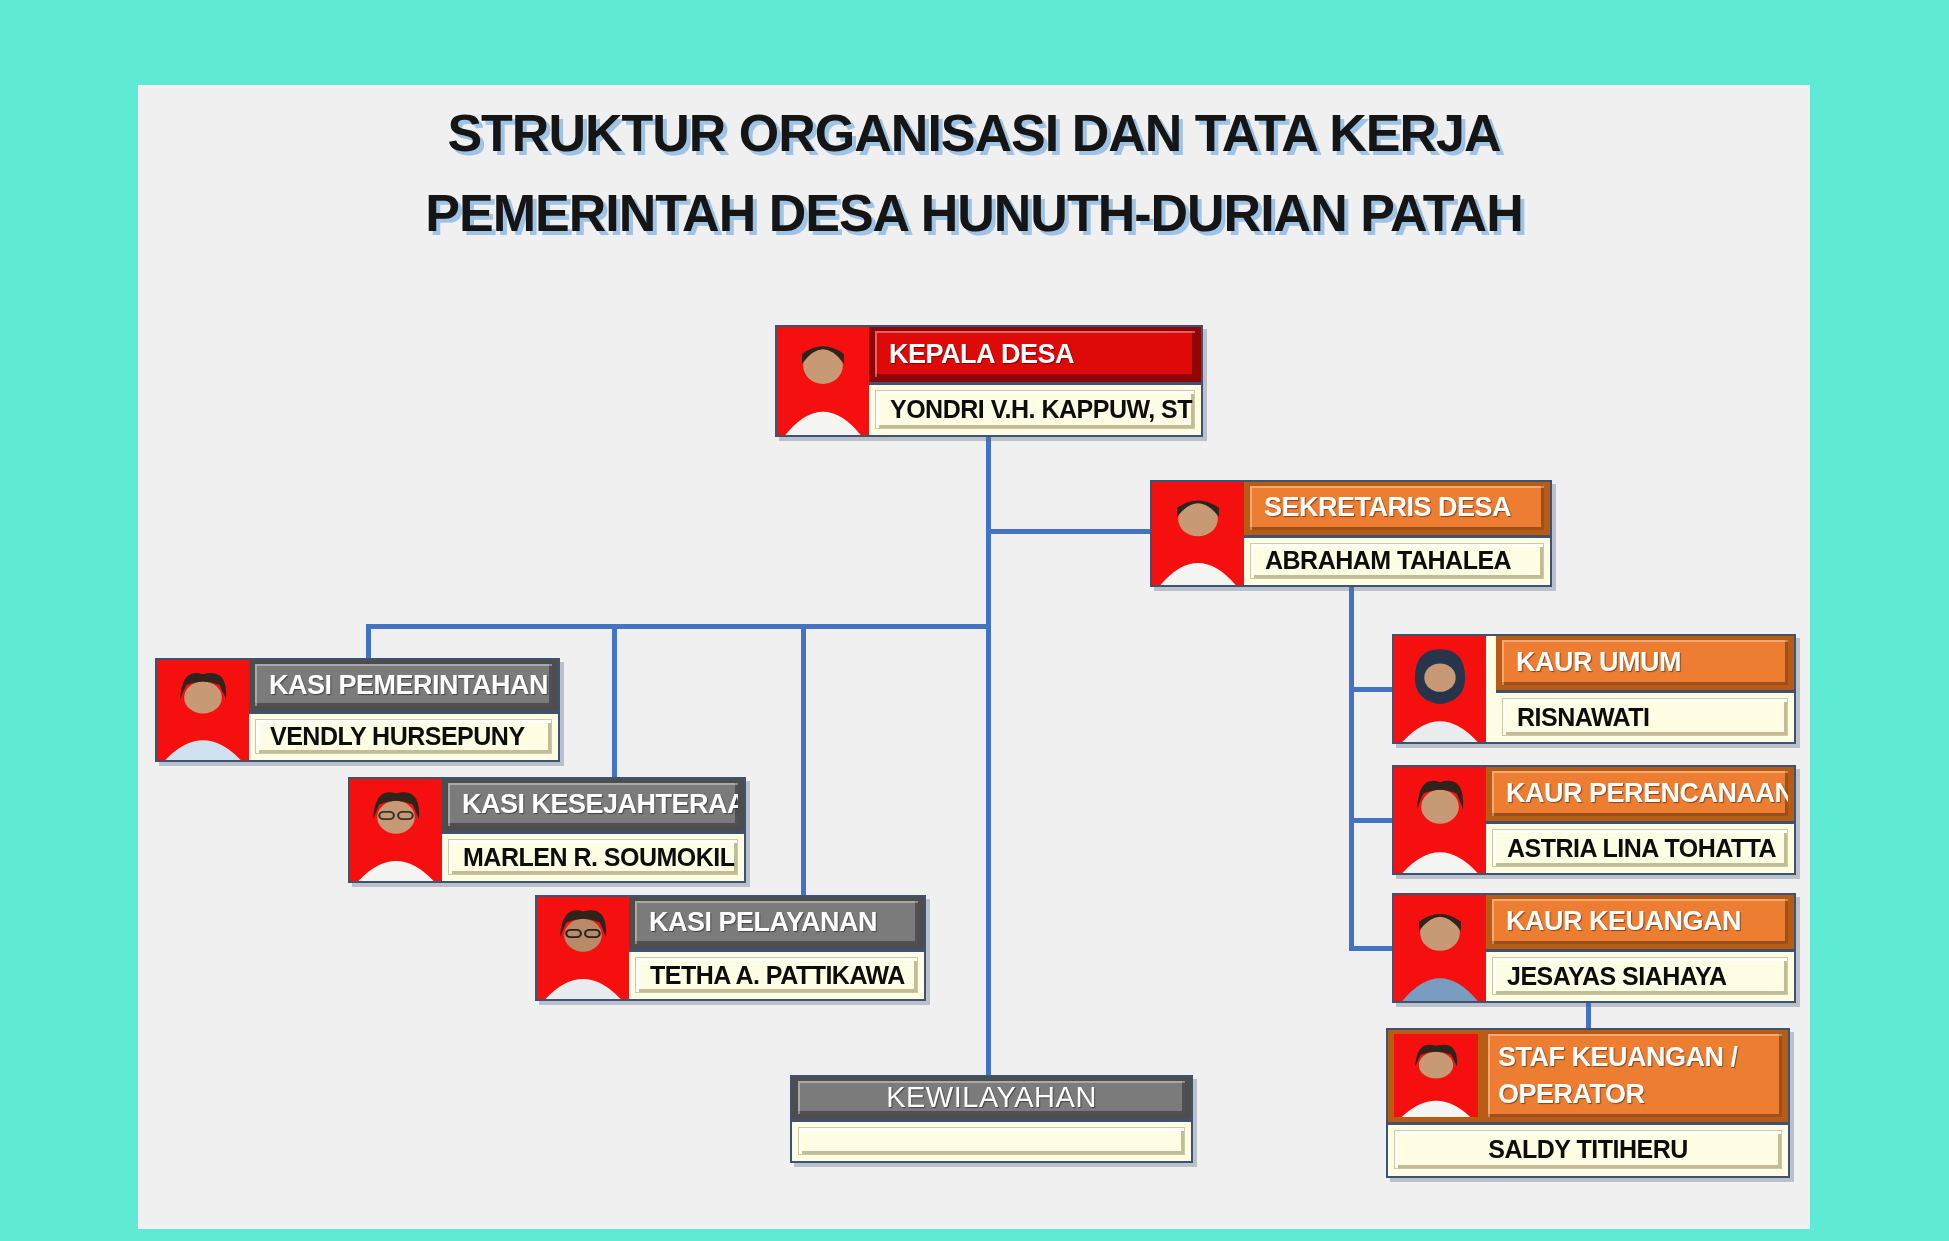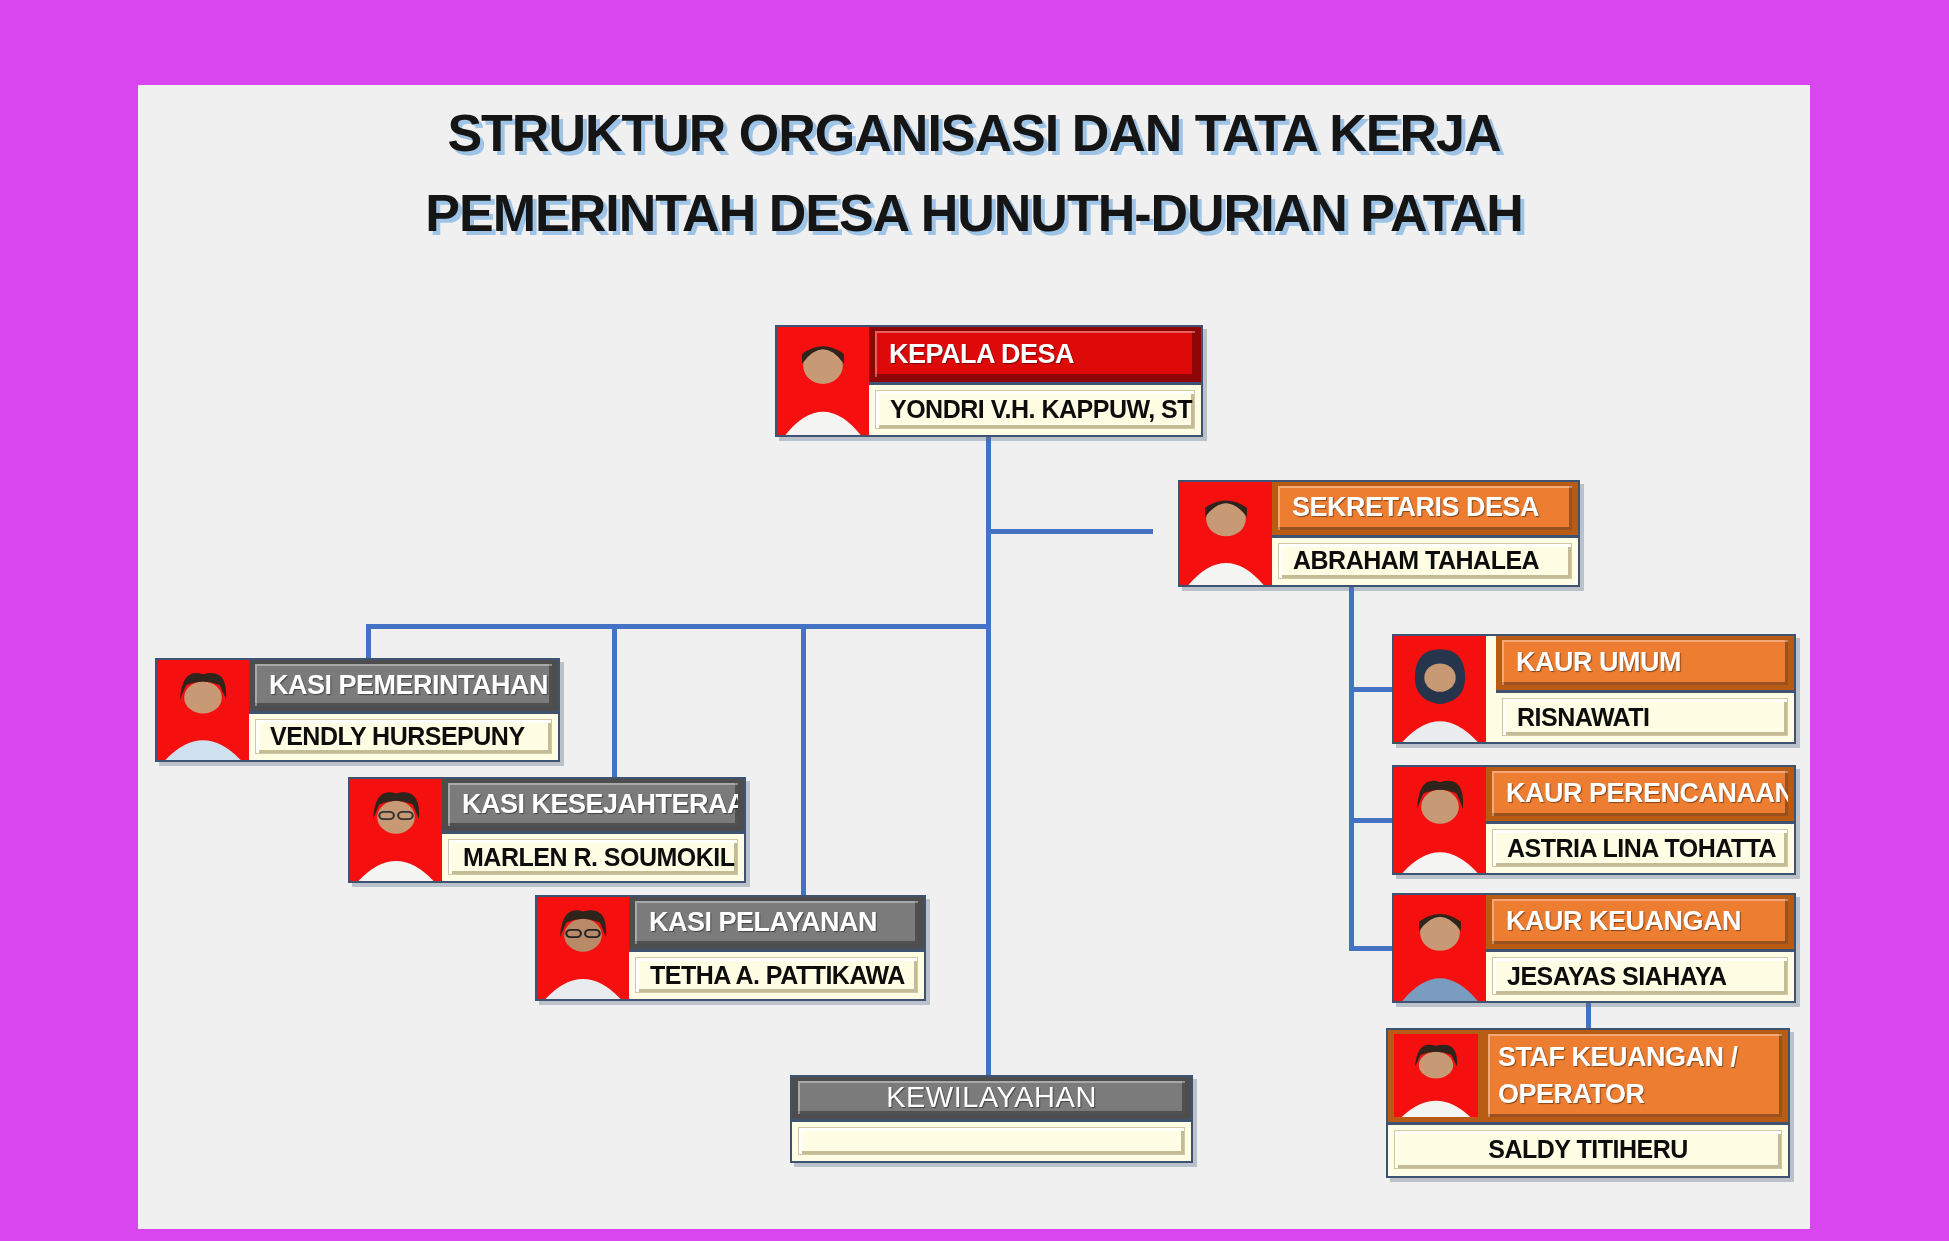--- a/index.html
+++ b/index.html
@@ -1,18 +1,18 @@
 <!DOCTYPE html>
 <html style="--canvas-bg: #F0F0F0; --title-shadow: #9DC3E6; --connector: #4472C4; --box-border: #3E5272; --accent-red: #DE0A0A; --accent-red-dark: #8F0606; --accent-orange: #ED7D31; --accent-orange-dark: #B85C14; --accent-gray: #7B7B7B; --accent-gray-dark: #4D4D4D; --name-bg: #FFFDE3; --photo-bg: #F50F0F;"><head>
 <meta charset="utf-8">
 <style>
   * { margin:0; padding:0; box-sizing:border-box; }
   html,body { background:#ffffff; }
   .page {
-    position:relative; width:1949px; height:1241px; background:#d946ef;
+    position:relative; width:1949px; height:1241px; background:#5eead4;
     font-family:"Liberation Sans", sans-serif; overflow:hidden;
   }
   .canvas {
     position:absolute; left:138px; top:85px; width:1672px; height:1144px;
     background:var(--canvas-bg,#f0f0f0);
   }
   
   .title {
     position:absolute; left:0; top:8px; width:100%; text-align:center;
     font-weight:bold; color:#151515; font-size:52px; line-height:80px;
@@ -116,21 +116,21 @@
             </div>
           </div>
         <div class="namefield">
             <div class="name-inner">
               <span>YONDRI V.H. KAPPUW, ST</span>
             </div>
           </div>
       </div>
     </div>
 
-    <div class="orgbox v-orange" style="left:1012px; top:395px; width:402px; height:107px;margin-left:28px;">
+    <div class="orgbox v-orange" style="left:1012px; top:395px; width:402px; height:107px;">
       <div class="photo">
         <svg viewBox="0 0 44 56" preserveAspectRatio="none">
             <rect width="44" height="56" fill="#F50F0F"></rect>
             <circle cx="22" cy="20" r="9.5" fill="#c79a75"></circle>
             <path d="M12 19 Q22 4 32 19 L32 14 Q22 6 12 14 Z" fill="#2e241c"></path>
             <path d="M4 56 Q22 32 40 56 Z" fill="#f4f4f2"></path>
           </svg>
       </div>
       <div class="stack">
         <div class="band">

